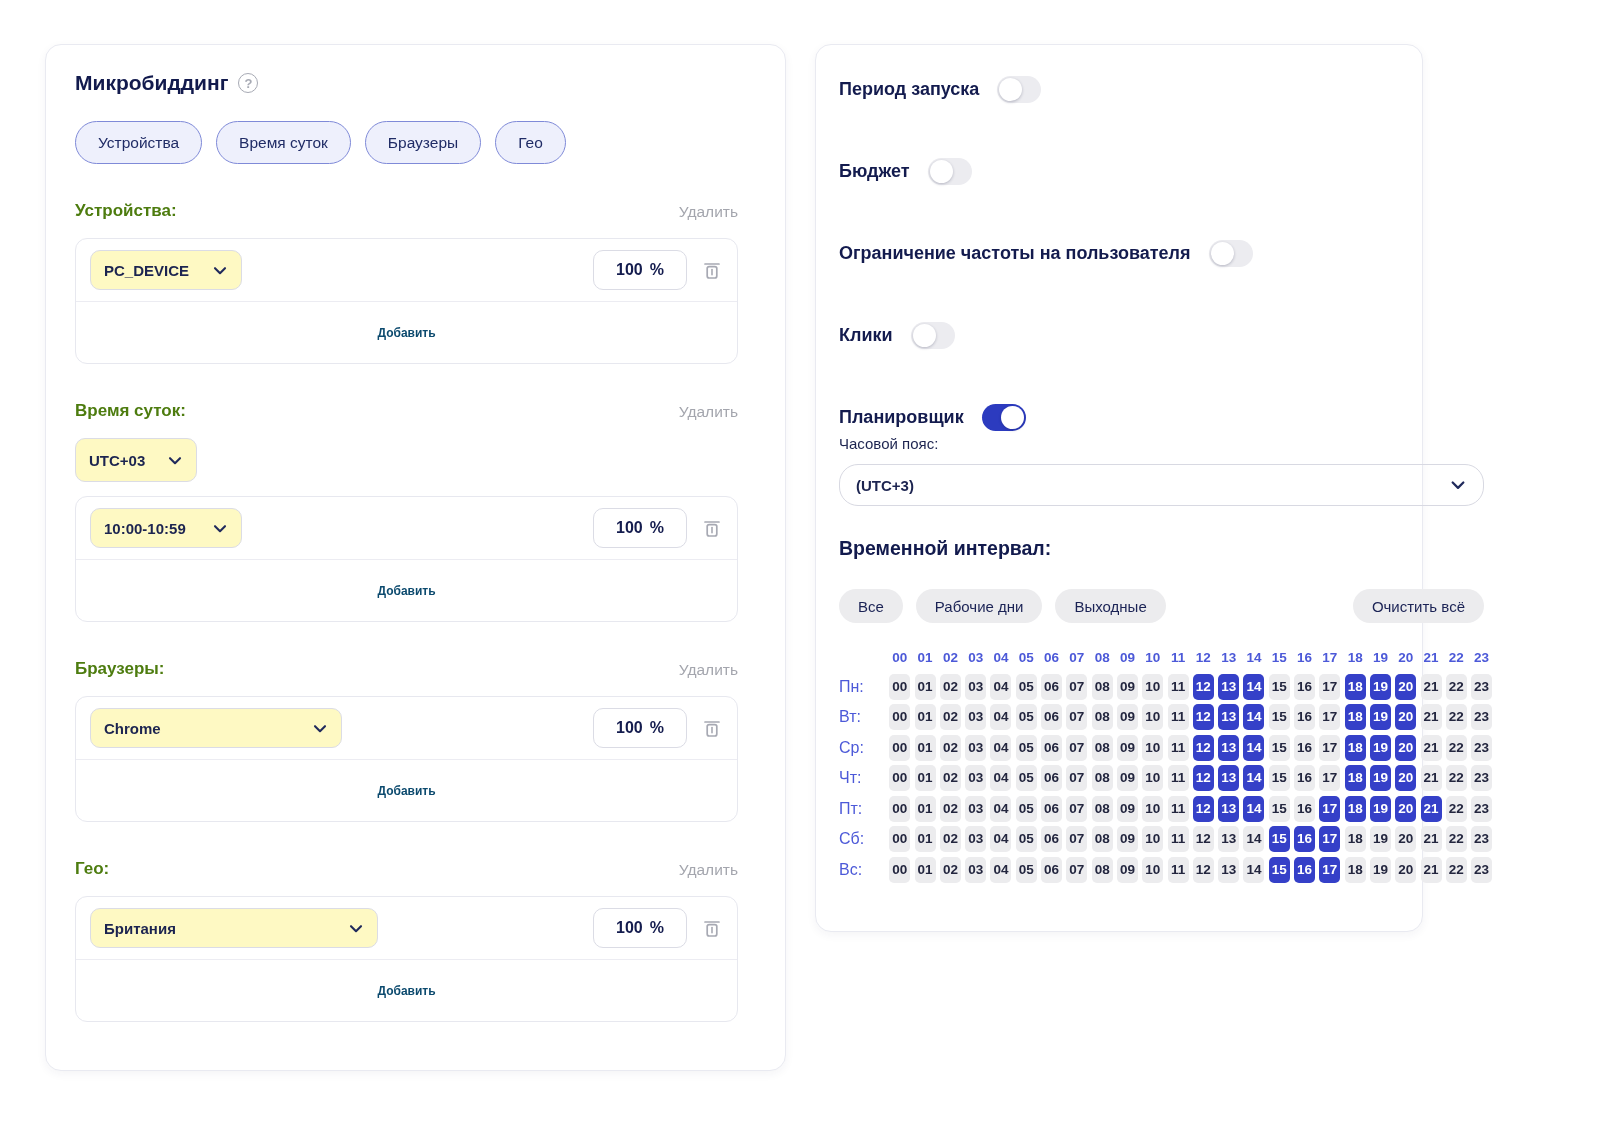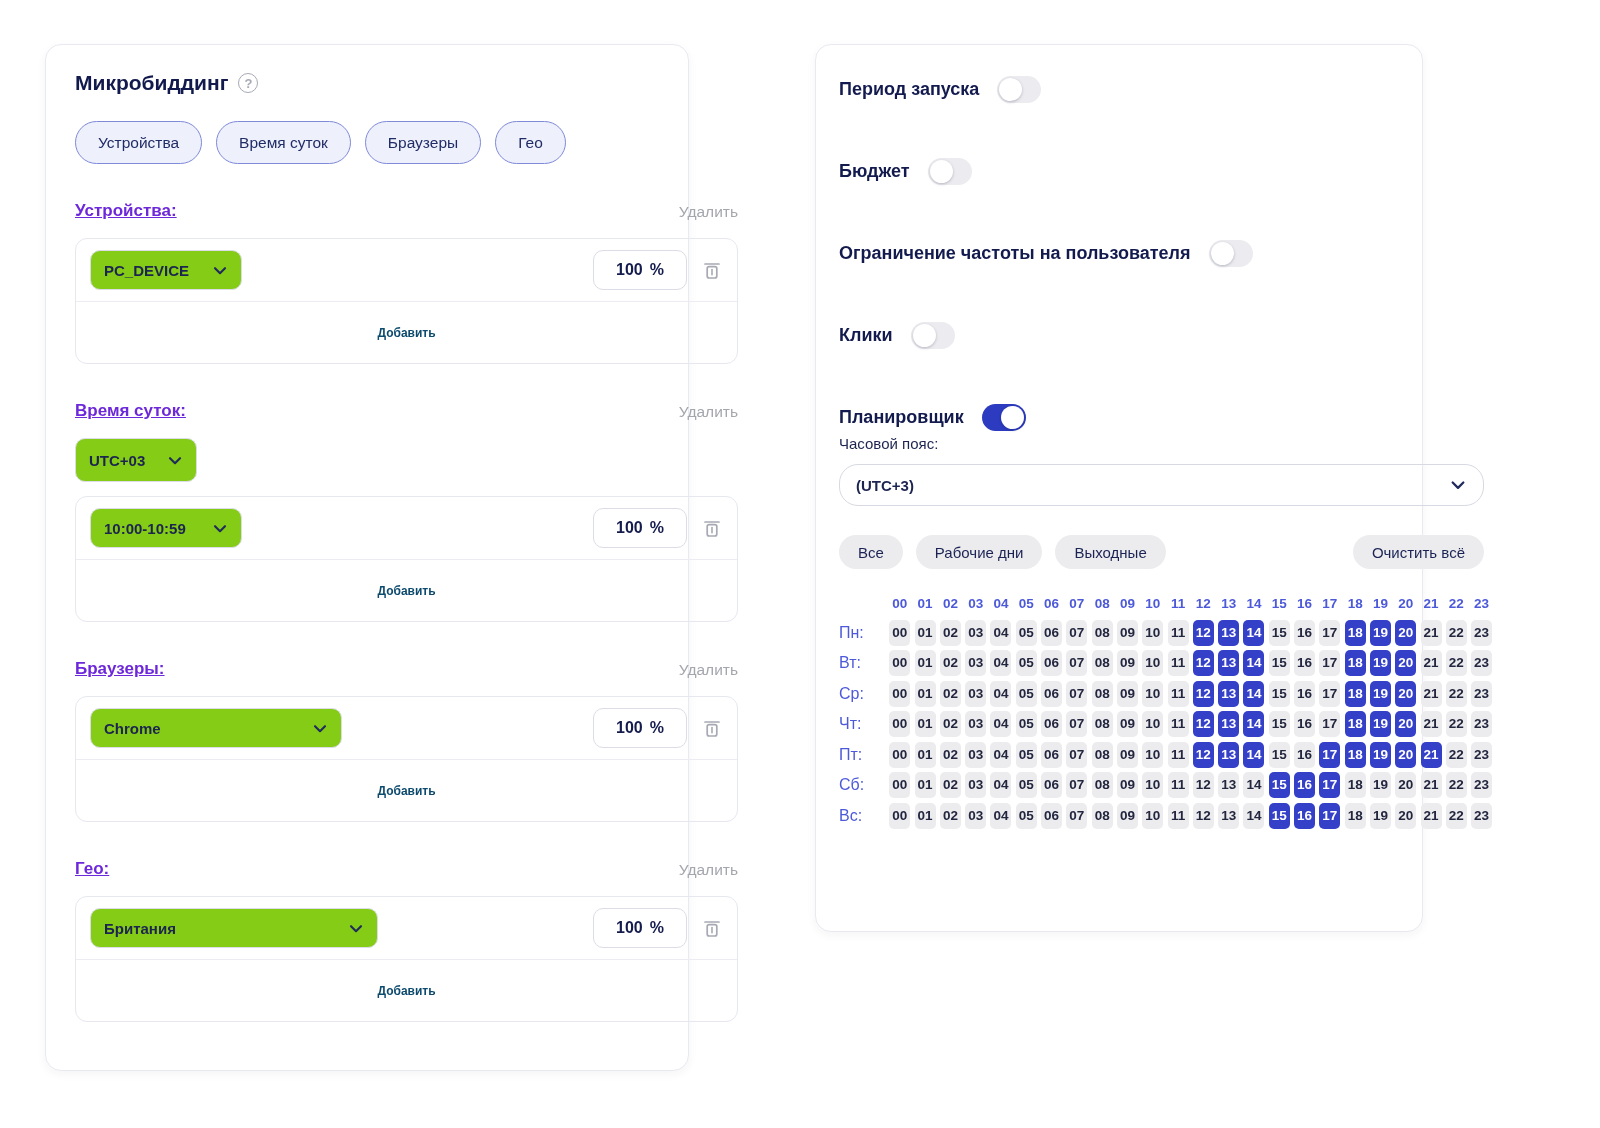--- a/index.html
+++ b/index.html
@@ -1,41 +1,41 @@
 <!DOCTYPE html>
 <html><head>
 <meta charset="utf-8">
 <style>
   * { margin:0; padding:0; box-sizing:border-box; }
   html,body { width:1600px; height:1128px; background:#ffffff;
     font-family:"Liberation Sans", sans-serif; color:#1b2355; }
   .card { position:absolute; background:#fff; border:1px solid #e9eaf1;
     border-radius:16px; box-shadow:0 3px 10px rgba(30,35,70,.05); }
-  #left-card  { left:45px;  top:44px; width:644px;  padding:26px 49px 48px 29px; }
+  #left-card  { left:45px;  top:44px; width:741px;  padding:26px 49px 48px 29px; }
   #right-card { left:815px; top:44px; width:608px; height:888px; padding:30px 21px 0 23px; }
 
   
   .panel-title-row { display:flex; align-items:center; gap:10px; }
   .panel-title { font-size:21px; font-weight:700; color:#121a4d; }
   .help-icon { width:20px; height:20px; border:1.6px solid #a7aab4; border-radius:50%;
     color:#a7aab4; font-size:13px; font-weight:700; display:flex; align-items:center;
     justify-content:center; }
   .chips { display:flex; gap:14px; margin-top:26px; }
   .chip { height:43px; padding:0 22px; display:flex; align-items:center;
     background:#eef0fc; border:1.5px solid #7f8ad8; border-radius:22px;
     font-size:15.5px; color:#202c66; cursor:pointer; }
   .section-head { display:flex; justify-content:space-between; align-items:flex-end;
     margin-top:37px; width:663px; }
-  .section-label { font-size:17px; font-weight:700; color:#6d28d9;text-decoration:underline; }
+  .section-label { font-size:17px; font-weight:700; color:#4d7c0f; }
   .delete-link { font-size:15.5px; color:#a4a6ae; cursor:pointer; }
   .utc-select { margin-top:17px; }
   .inner-card { width:663px; margin-top:17px; border:1px solid #e7e8ef; border-radius:12px; }
   .inner-row { height:63px; display:flex; align-items:center; padding:0 14px;
     border-bottom:1px solid #ececf2; }
-  .select { height:40px; border:1px solid #dbdce5; border-radius:10px; background:#84cc16;
+  .select { height:40px; border:1px solid #dbdce5; border-radius:10px; background:#fef9c3;
     display:flex; align-items:center; justify-content:space-between; padding:0 13px;
     font-size:15px; font-weight:700; color:#1c2450; cursor:pointer; }
   .sel-devices { width:152px; } .sel-time { width:152px; } .sel-utc { width:122px; }
   .sel-browser { width:252px; } .sel-geo { width:288px; }
   .chev { flex:none; margin-left:10px; display:flex; }
   .pct-box { margin-left:auto; width:94px; height:40px; border:1px solid #dbdce5;
     border-radius:10px; display:flex; align-items:center; justify-content:space-between;
     padding:0 22px; font-size:16px; font-weight:700; color:#141c4e; }
   .trash { margin-left:14px; display:flex; color:#a7a9b3; cursor:pointer; }
   .add-row { height:61px; display:flex; align-items:center; justify-content:center;
@@ -253,20 +253,21 @@
   <div class="tz-label">Часовой пояс:</div>
   <div class="tz-select">
     <span>(UTC+3)</span>
     <span class="chev">
         <svg width="18" height="16" viewBox="0 0 16 15">
           <use href="#i-chev"></use>
         </svg>
       </span>
   </div>
 
+  <div class="interval-title">Временной интервал:</div>
 
   <div class="preset-row">
     <button class="pill-btn">Все</button>
     <button class="pill-btn">Рабочие дни</button>
     <button class="pill-btn">Выходные</button>
     <button class="pill-btn clear">Очистить всё</button>
   </div>
 
   <div id="grid">
       <span class="gcorner"></span>

